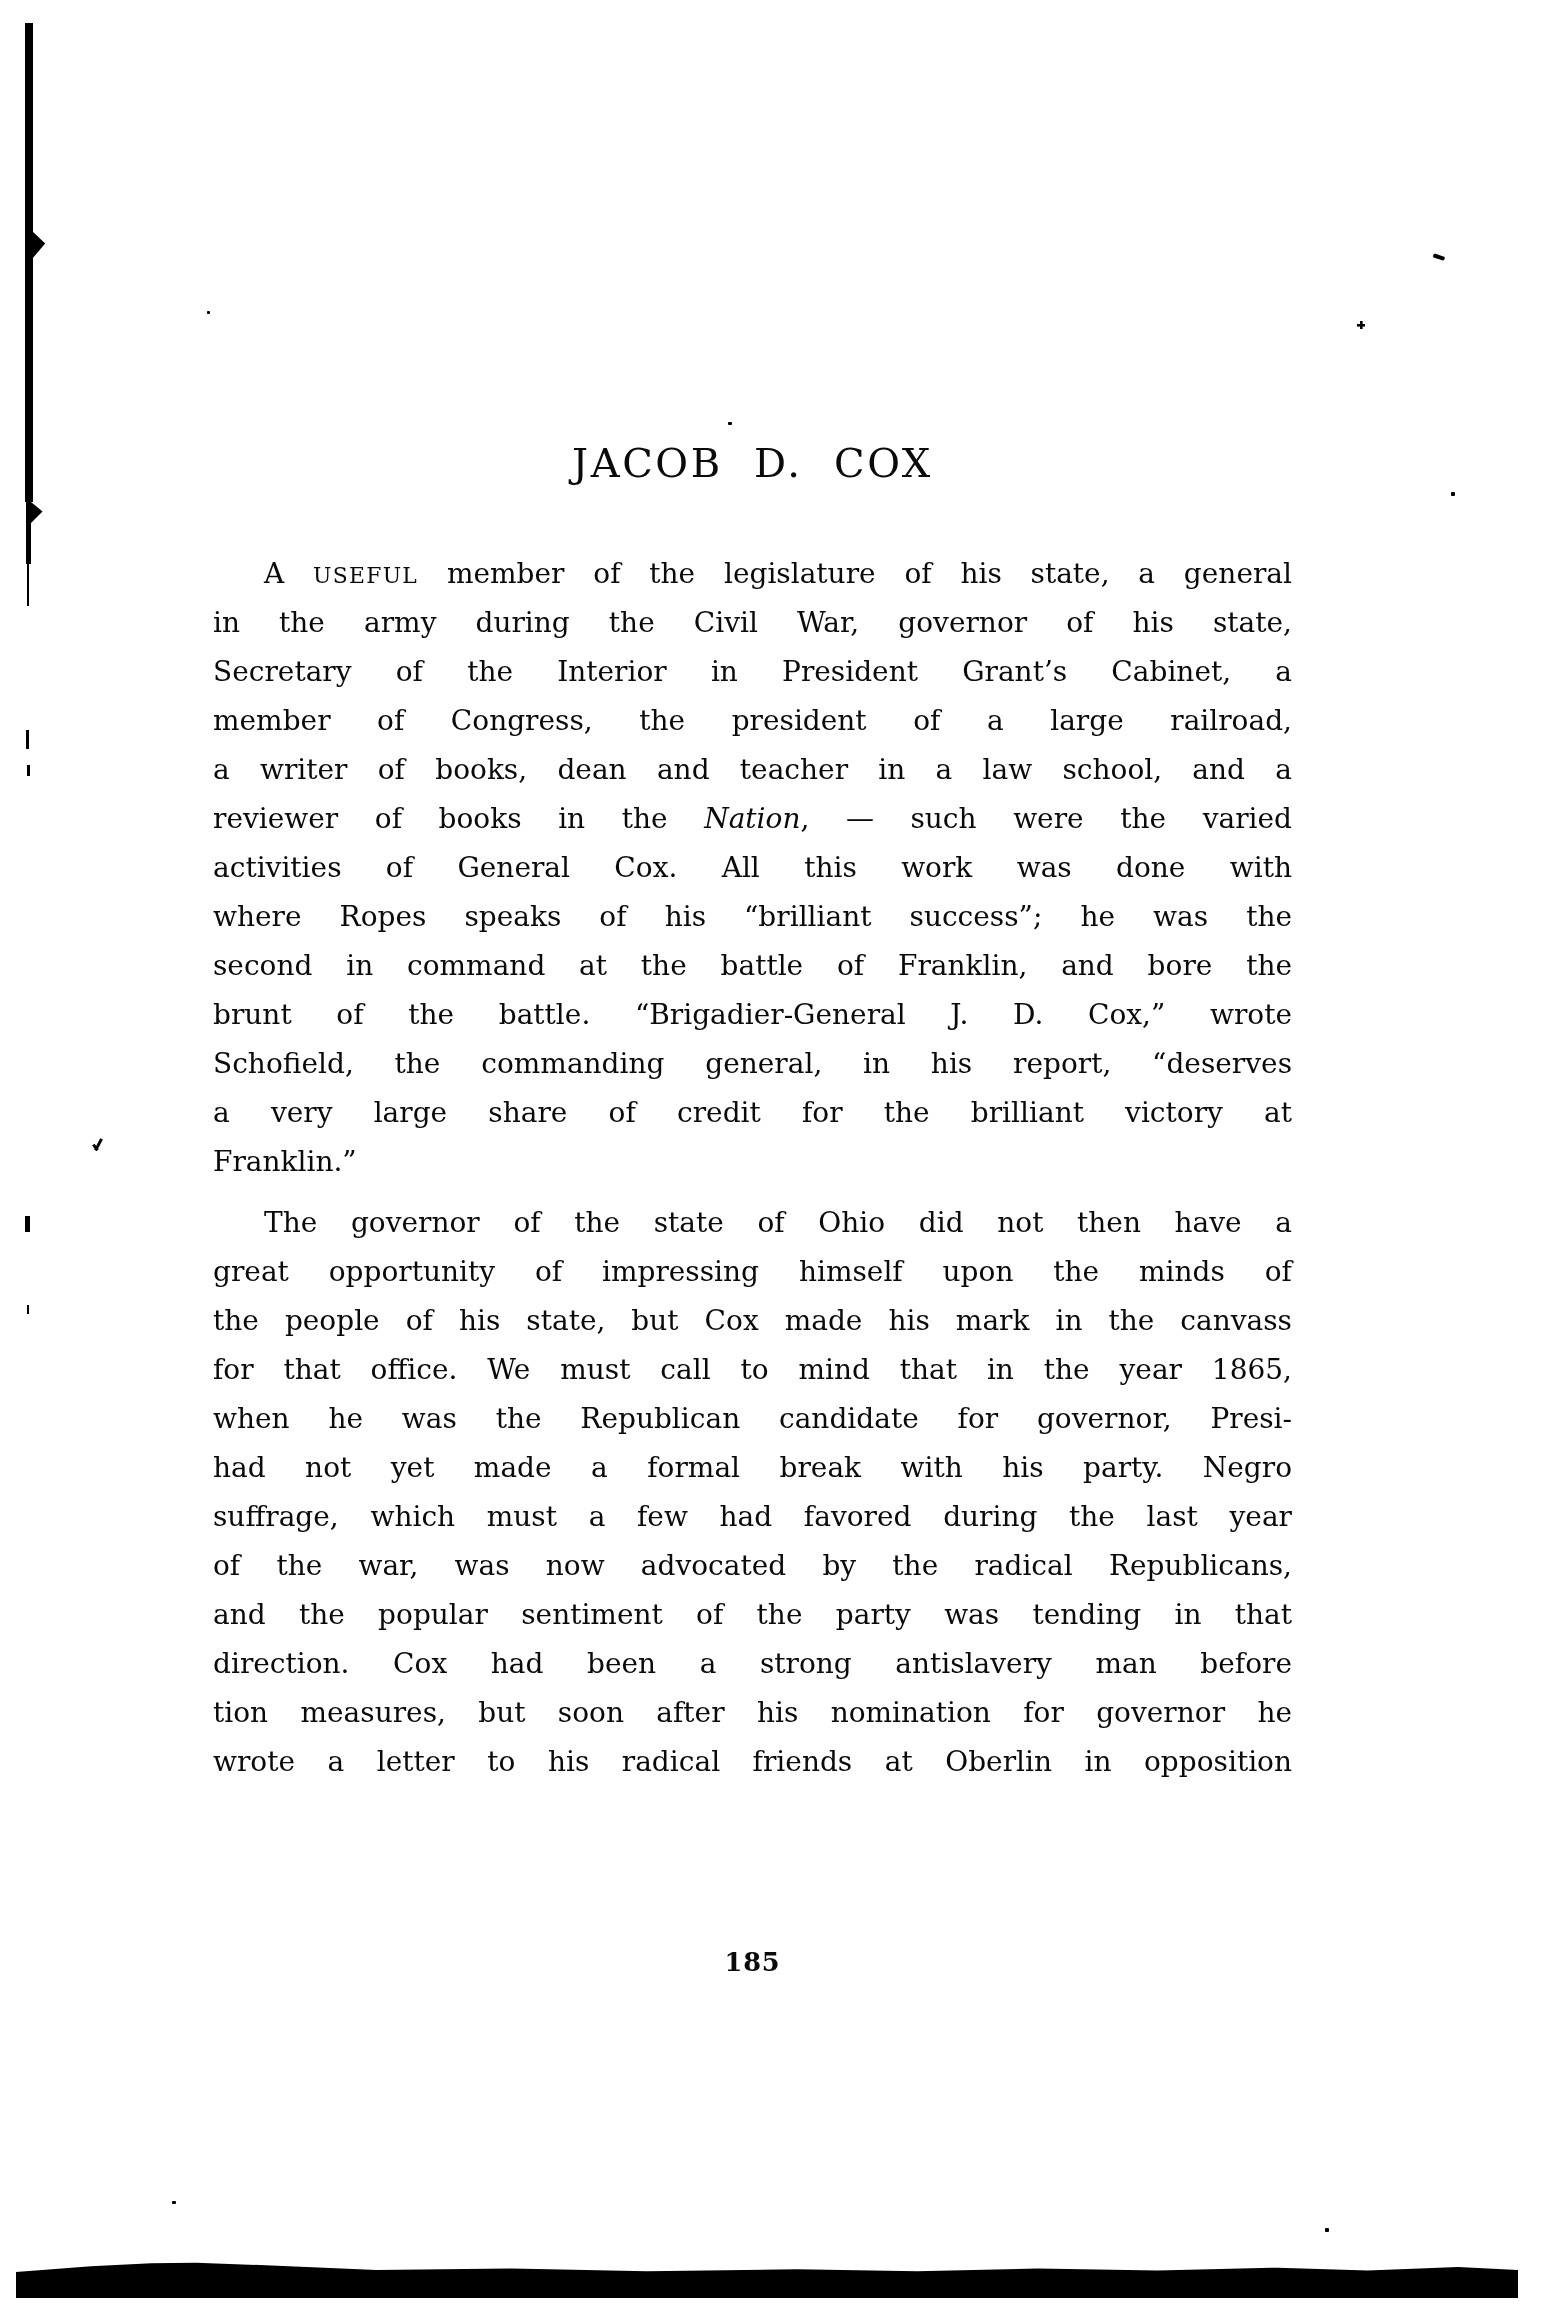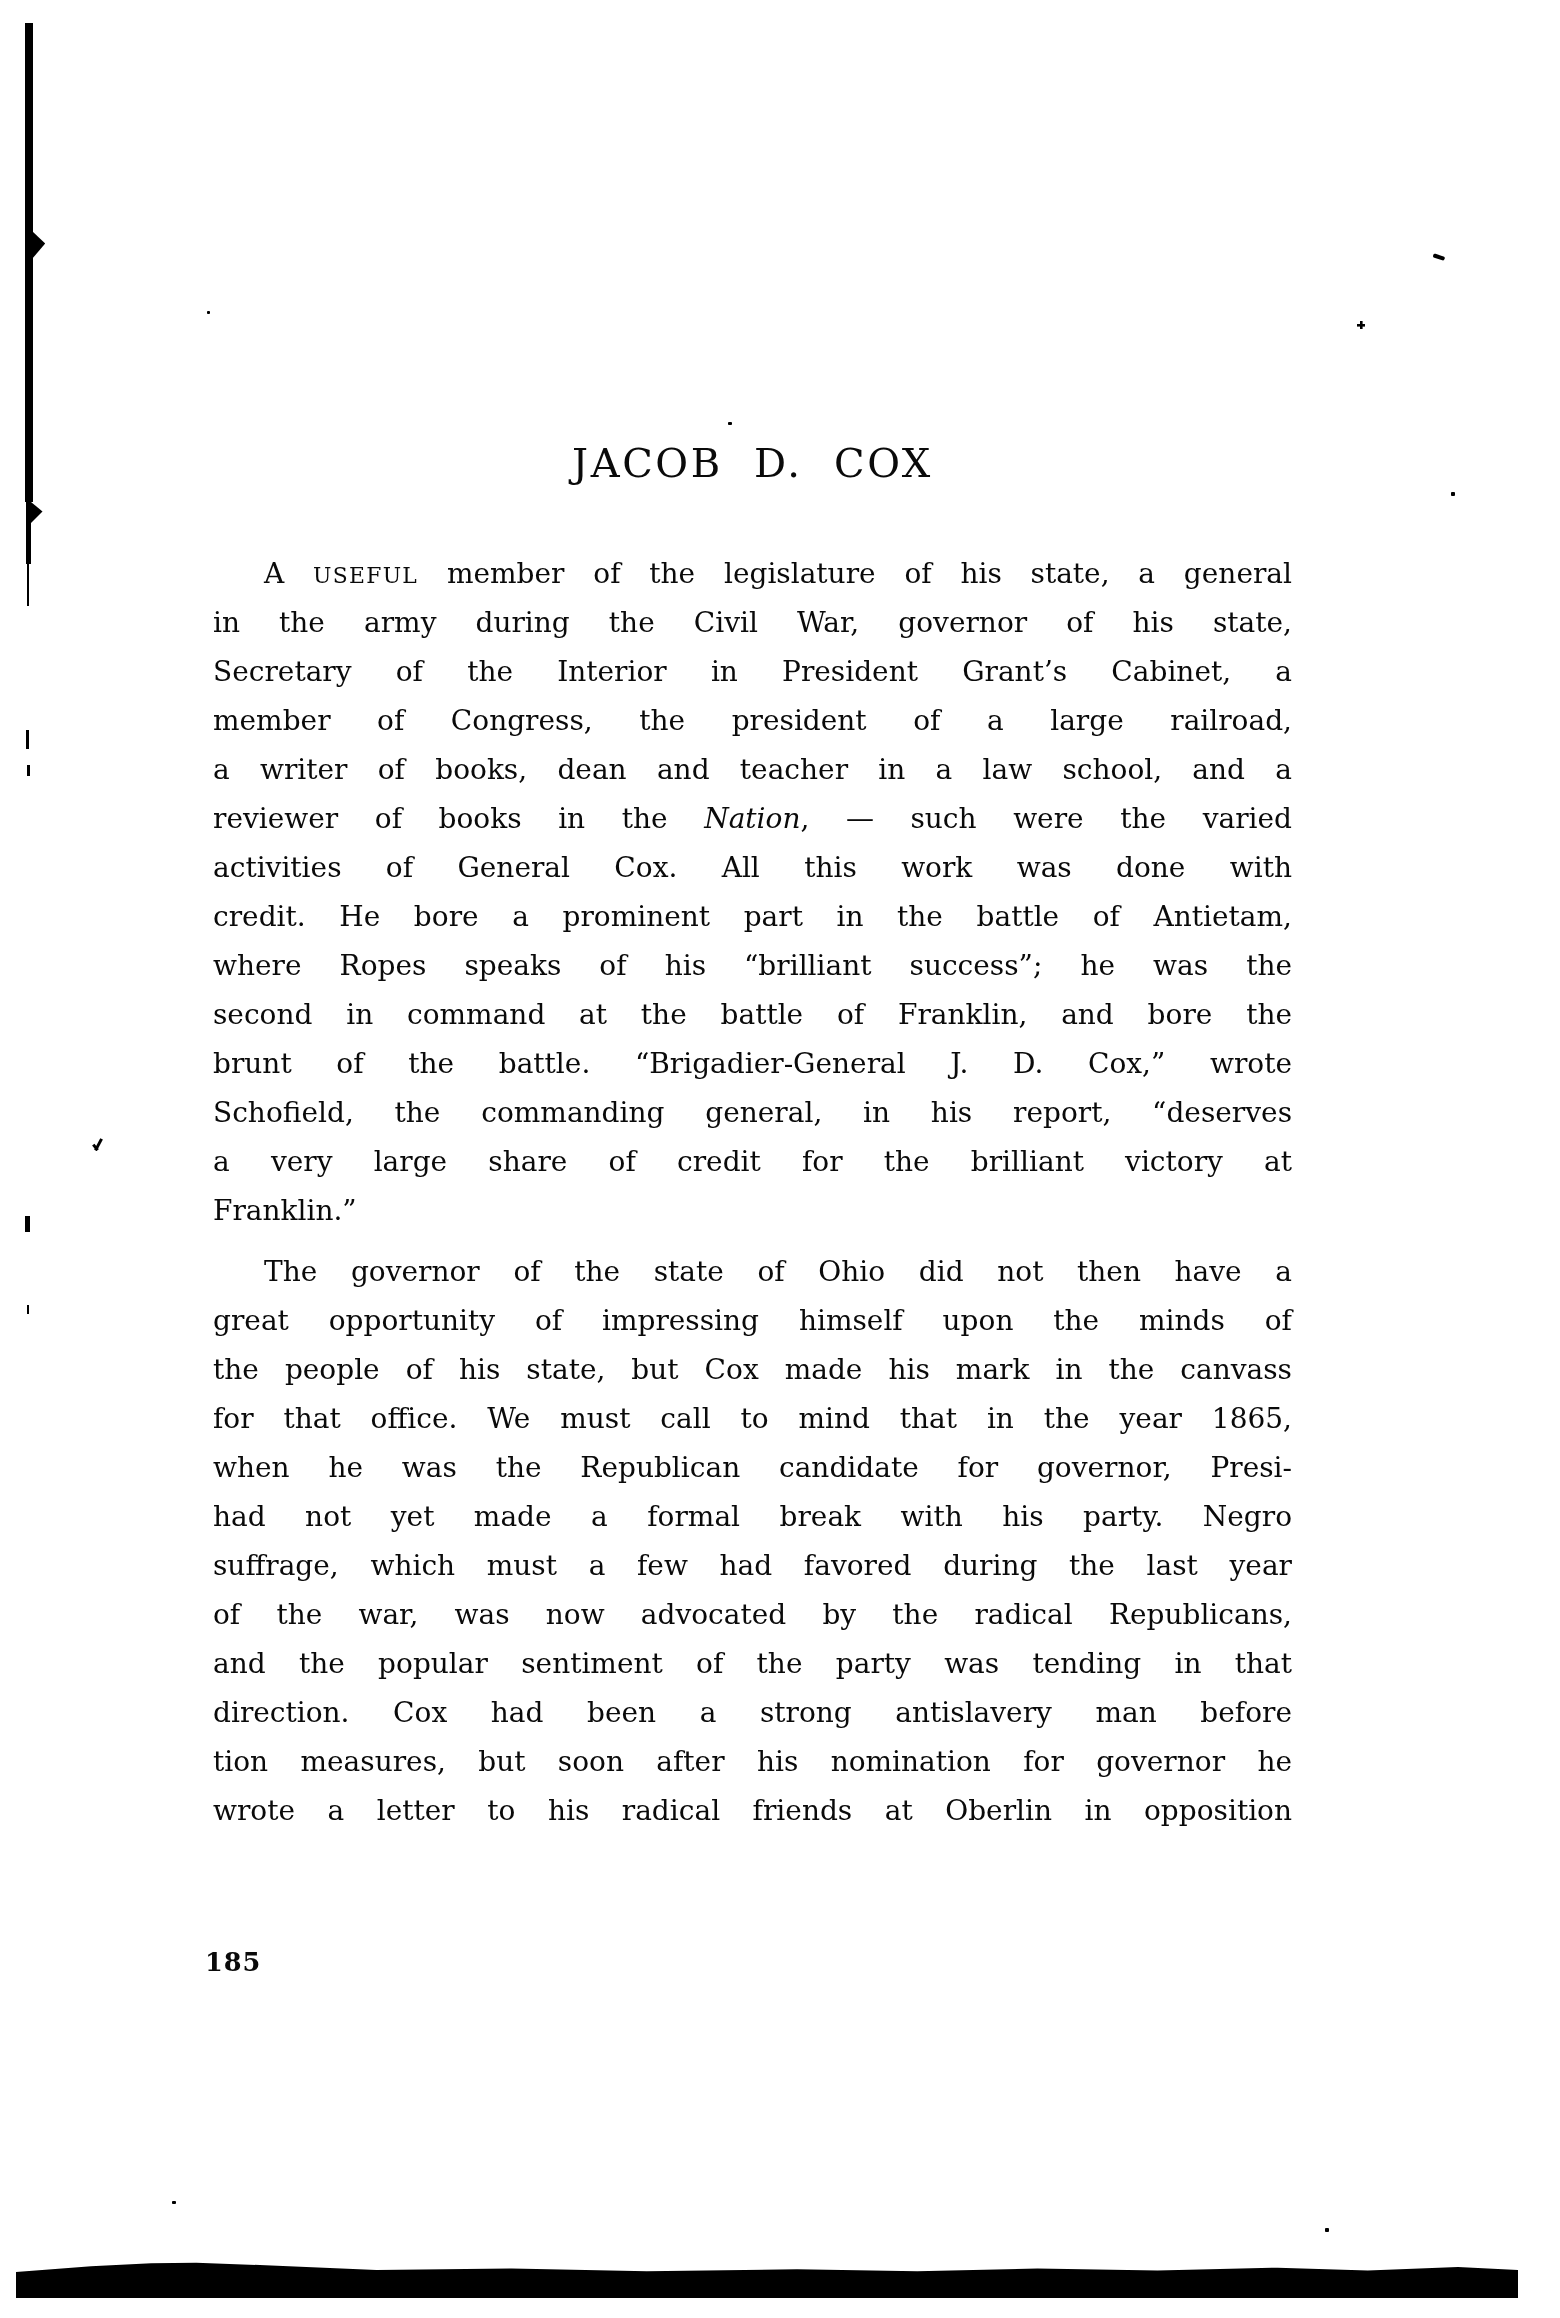--- a/index.html
+++ b/index.html
@@ -35,21 +35,21 @@
     white-space:normal;
     height:49px;overflow:visible;
   }
   .line.first{text-indent:51px;}
   .line.last-short{text-align-last:left;-moz-text-align-last:left;}
   .smallcaps{font-size:0.78em;letter-spacing:1.3px;}
   .italic{font-style:italic;}
   
   .page-number{
     position:absolute;left:205px;top:1947px;width:1095px;
-    text-align:left;font-size:25.6px;font-weight:700;letter-spacing:0.9px;
+    text-align:center;font-size:25.6px;font-weight:700;letter-spacing:0.9px;
   }
   
   .art{position:absolute;background:#000;}
   .art-left-bar{left:25px;top:23px;width:8px;height:479px;}
   .art-beak1{left:32px;top:231px;width:13.2px;height:28px;clip-path:polygon(0 0,100% 45%,0 100%);}
   .art-beak2{left:31px;top:502px;width:11.5px;height:21px;clip-path:polygon(0 0,100% 45%,0 100%);}
   .art-taper1{left:25.6px;top:500px;width:5.3px;height:64px;}
   .art-taper2{left:26.5px;top:564px;width:2.6px;height:42px;}
   .art-dash1{left:25.6px;top:730px;width:3.5px;height:19.4px;}
   .art-dash2{left:27px;top:765px;width:2.6px;height:10.6px;}
@@ -105,21 +105,20 @@
 
   <div class="text-block">
       <div class="para">
         <div class="line first">A <span class="smallcaps">USEFUL</span> member of the legislature of his state, a general</div>
         <div class="line">in the army during the Civil War, governor of his state,</div>
         <div class="line">Secretary of the Interior in President Grant’s Cabinet, a</div>
         <div class="line">member of Congress, the president of a large railroad,</div>
         <div class="line">a writer of books, dean and teacher in a law school, and a</div>
         <div class="line">reviewer of books in the <span class="italic">Nation</span>, — such were the varied</div>
         <div class="line">activities of General Cox.  All this work was done with</div>
-        <div class="line">credit.  He bore a prominent part in the battle of Antietam,</div>
         <div class="line">where Ropes speaks of his “brilliant success”;  he was the</div>
         <div class="line">second in command at the battle of Franklin, and bore the</div>
         <div class="line">brunt of the battle.  “Brigadier-General J. D. Cox,” wrote</div>
         <div class="line">Schofield, the commanding general, in his report, “deserves</div>
         <div class="line">a very large share of credit for the brilliant victory at</div>
         <div class="line last-short">Franklin.”</div>
       </div>
       <div class="para">
         <div class="line first">The governor of the state of Ohio did not then have a</div>
         <div class="line">great opportunity of impressing himself upon the minds of</div>

